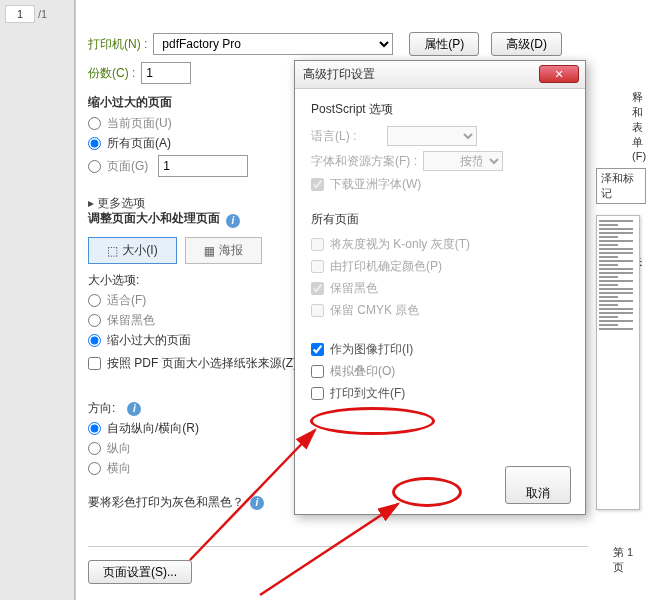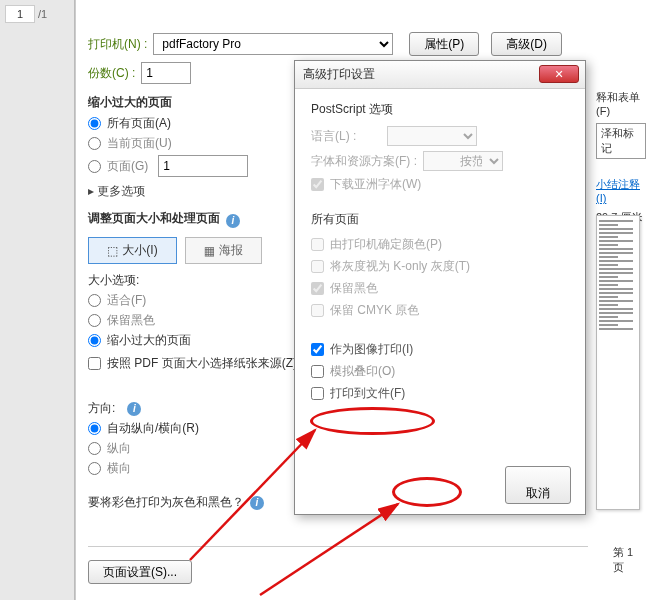--- a/index.html
+++ b/index.html
@@ -236,34 +236,34 @@
     <button class="btn" style="margin-left:6px">高级(D)</button>
   </div>
 
   <div class="row" style="top: 62px;">
     <span class="label-col">份数(C) :</span>
     <input class="spin" type="text" value="1" style="">
   </div>
 
   <div style="position:absolute; left:12px; top:94px; width:200px;">
     <div class="section-title">缩小过大的页面</div>
+    <div class="radio-row" style="color:#888">
+      <input type="radio" style="">
+      <span>当前页面(U)</span>
+    </div>
     <div class="radio-row">
       <input type="radio" checked="" style="">
       <span>所有页面(A)</span>
     </div>
     <div class="radio-row" style="color:#888">
       <input type="radio" style="">
-      <span>当前页面(U)</span>
-    </div>
-    <div class="radio-row" style="color:#888">
-      <input type="radio" style="">
       <span>页面(G)</span>
       <input type="text" style="width: 90px; margin-left: 6px;" value="1">
     </div>
-    <div class="disclosure" style="margin-top:6px;">▸ 更多选项</div>
+    <div class="disclosure" style="margin-top:18px;">▸ 更多选项</div>
   </div>
 
   <div style="position:absolute; left:12px; top:210px; width:220px;">
     <div style="display:flex; align-items:center; gap:6px;">
       <span class="section-title">调整页面大小和处理页面</span>
       <span class="info-icon">i</span>
     </div>
     <div class="tab-btns" style="margin-top:6px;">
       <div class="tab-btn">
         <span>⬚</span>
@@ -317,21 +317,21 @@
     <span class="info-icon">i</span>
   </div>
 
   <hr class="hr" style="position:absolute; left:12px; top:540px; width:500px;">
 
   <button class="btn page-setup-btn" style="left:12px; top:560px; position:absolute;">页面设置(S)...</button>
 
 </div>
 
 <div class="right-panel">
-  <div style="margin-top:30px;">释和表单(F)</div>
+  <div style="margin-top:30px;margin-left:36px;">释和表单(F)</div>
   <div style="border:1px solid #999; padding:2px 4px; margin-top:6px; background:#fff;">泽和标记</div>
   <a href="#" class="right-link" style="margin-top:18px;">小结注释(I)</a>
   <div style="margin-top:6px;">29.7 厘米</div>
 </div>
 
 <div class="thumb">
   <div class="tline"></div>
     <div class="tline short"></div>
     <div class="tline"></div>
     <div class="tline"></div>
@@ -381,25 +381,25 @@
       <div class="adv-row disabled">
         <input type="checkbox" checked="" disabled="" style="">
         <span>下载亚洲字体(W)</span>
       </div>
     </div>
 
     <div class="adv-group">
       <div class="adv-group-title">所有页面</div>
       <div class="adv-row disabled">
         <input type="checkbox" disabled="" style="">
+        <span>将灰度视为 K-only 灰度(T)</span>
+      </div>
+      <div class="adv-row disabled">
+        <input type="checkbox" disabled="" style="">
         <span>由打印机确定颜色(P)</span>
-      </div>
-      <div class="adv-row disabled">
-        <input type="checkbox" disabled="" style="">
-        <span>将灰度视为 K-only 灰度(T)</span>
       </div>
       <div class="adv-row disabled">
         <input type="checkbox" checked="" disabled="" style="">
         <span>保留黑色</span>
       </div>
       <div class="adv-row disabled">
         <input type="checkbox" disabled="" style="">
         <span>保留 CMYK 原色</span>
       </div>
     </div>

